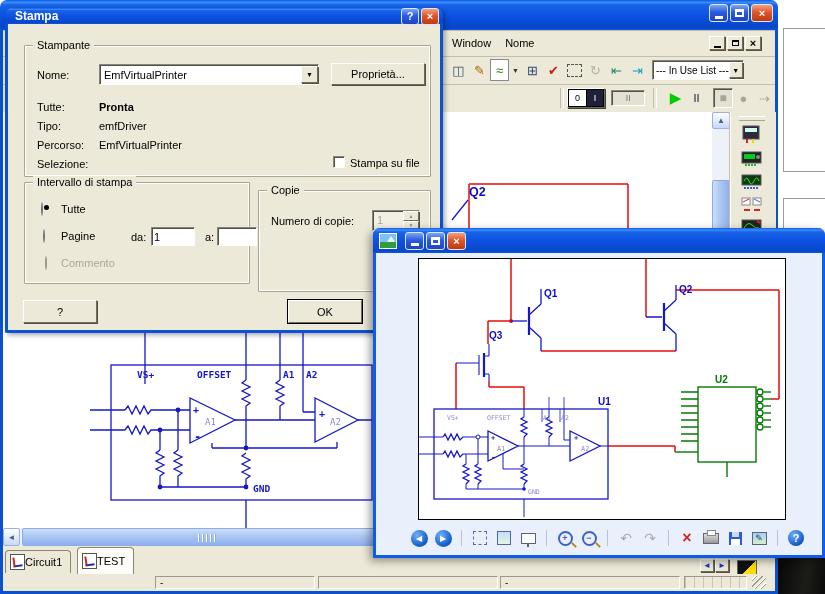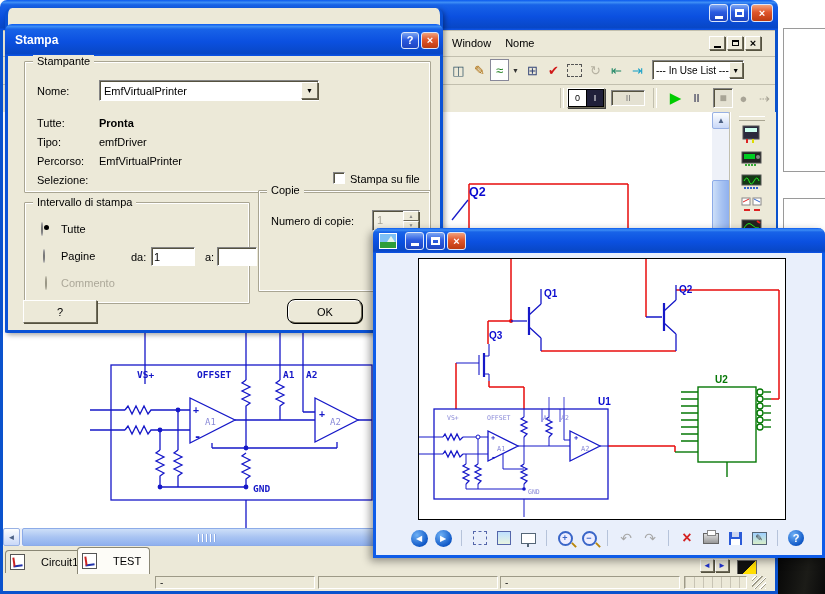--- a/index.html
+++ b/index.html
@@ -14,21 +14,21 @@
     background:linear-gradient(180deg,#7da6f2,#2b5be0 45%,#1e44c0);color:#fff;
     display:flex;align-items:center;justify-content:center;font-size:11px;font-weight:bold;box-sizing:border-box;}
   .xp-btn.close{background:linear-gradient(180deg,#f2a27c,#e0562b 45%,#bc3a10);}
   .glyph-min{width:8px;height:3px;background:#fff;margin-top:8px;}
   .glyph-max{width:9px;height:8px;border:2px solid #fff;border-top-width:3px;box-sizing:border-box;}
   .glyph-restore{width:7px;height:6px;border:1px solid #000;border-top-width:2px;box-sizing:border-box;background:#ece9d8;}
   
   .raised{background:#ece9d8;border:1px solid;border-color:#fff #6f6c5b #6f6c5b #fff;box-shadow:1px 1px 0 #404040;}
   .classic-btn{background:#ece9d8;border:1px solid;border-color:#fff #6f6c5b #6f6c5b #fff;
     box-shadow:1px 1px 0 #55523f;display:flex;align-items:center;justify-content:center;color:#000;box-sizing:border-box;}
-  .classic-btn.default{outline:1px solid #000;border-radius:7px;}
+  .classic-btn.default{outline:1px solid #000;}
   .sunken{background:#fff;border:1px solid;border-color:#848484 #fff #fff #848484;
     box-shadow:inset 1px 1px 0 #55523f;box-sizing:border-box;}
   .groupbox{border:1px solid #a9a592;border-radius:1px;box-shadow:1px 1px 0 #fff inset, -1px -1px 0 #fff inset;}
   .grouplegend{position:absolute;top:-7px;left:8px;background:#ece9d8;padding:0 4px;color:#000;}
   .radio{width:11px;height:11px;border-radius:50%;background:#fff;border:1px solid #777;
     box-shadow:inset 1px 1px 1px #aaa;position:relative;box-sizing:border-box;}
   .radio.sel::after{content:"";position:absolute;left:2px;top:2px;width:5px;height:5px;border-radius:50%;background:#000;}
   .radio.dis{background:#ece9d8;border-color:#9a9786;}
   .checkbox{width:12px;height:12px;background:#fff;border:1px solid;border-color:#848484 #fff #fff #848484;
     box-shadow:inset 1px 1px 0 #55523f;box-sizing:border-box;}
@@ -37,21 +37,21 @@
   .tb-icon{width:21px;height:20px;display:flex;align-items:center;justify-content:center;font-size:13px;color:#334;}
   .tb-sep{width:2px;height:20px;border-left:1px solid #c2bfae;border-right:1px solid #fff;margin:0 3px;}
   .etch-b{border-bottom:1px solid #fff;box-shadow:0 1px 0 #c2bfae inset;}
   
   .sb-btn{background:linear-gradient(180deg,#fdfefe,#c9d8f8);border:1px solid #98b1e4;border-radius:2px;
     color:#4d6185;display:flex;align-items:center;justify-content:center;font-size:8px;box-sizing:border-box;}
   .sb-track{background:#eef1f8;}
   .sb-thumb{background:linear-gradient(90deg,#cddff8,#a9c4f2 50%,#8fb0ee);border:1px solid #8cabe8;border-radius:2px;box-sizing:border-box;}
   .sb-thumb.h{background:linear-gradient(180deg,#cddff8,#a9c4f2 50%,#8fb0ee);}
   
-  .sheet-tab{display:flex;align-items:center;gap:16px;padding:2px 8px 2px 4px;background:#ece9d8;
+  .sheet-tab{display:flex;align-items:center;gap:0;padding:2px 8px 2px 4px;background:#ece9d8;
     border:1px solid #8a8775;border-bottom:none;border-radius:4px 4px 0 0;box-sizing:border-box;}
   .sheet-tab.active{background:#fdfcf7;}
   .doc-icon{width:13px;height:14px;background:#fff;border:1px solid #555;position:relative;}
   .doc-icon::after{content:"";position:absolute;left:2px;top:2px;width:7px;height:8px;
     border-left:2px solid #c22;border-bottom:2px solid #23a;transform:rotate(-8deg);}
   .status-cell{border:1px solid;border-color:#9d9a87 #fff #fff #9d9a87;padding:0 4px;font-size:10px;color:#222;box-sizing:border-box;}
   
   .wb{stroke:var(--wire_blue);fill:none;stroke-width:1.3;}
   .wb2{stroke:var(--wire_blue);fill:none;stroke-width:2.2;}
   .wr{stroke:var(--wire_red);fill:none;stroke-width:1.5;}
@@ -288,45 +288,46 @@
   <div class="abs" style="left:3px;top:574px;width:772px;height:17px;background:#ece9d8;">
     <div class="abs status-cell" style="left:152px;top:2px;width:160px;height:13px;">-</div>
     <div class="abs status-cell" style="left:315px;top:2px;width:180px;height:13px;"></div>
     <div class="abs status-cell" style="left:497px;top:2px;width:180px;height:13px;">-</div>
     <div class="abs status-cell" style="left:681px;top:2px;width:63px;height:13px;background:repeating-linear-gradient(90deg,#c8c4b4 0 1px,transparent 1px 9px);"></div>
     <div class="abs" style="left:749px;top:2px;width:14px;height:13px;background:repeating-linear-gradient(135deg,transparent 0 2px,#fff 2px 3px,#9d9a87 3px 4px);"></div>
   </div>
 </div>
 
 <div class="abs" style="left:5px;top:8px;width:438px;height:325px;z-index:5;border:3px solid #0a52d6;border-top:none;border-radius:7px 7px 2px 2px;background:#ece9d8;box-sizing:border-box;box-shadow:2px 2px 5px rgba(0,0,0,.35);">
-  <div class="xp-titlebar" style="height:32px;margin:16px -3px;padding-left:10px;align-items:center;">
+  <div class="xp-titlebar" style="height:16px;margin:0 -3px;padding-left:10px;align-items:center;">
     <span style="flex:1;">Stampa</span>
     <span class="xp-btn" style="width:18px;height:17px;">?</span>
     <span class="xp-btn close" style="width:18px;height:17px;margin-right:4px;">×</span>
   </div>
 
-  <div class="abs groupbox" style="left:16px;top:37px;width:405px;height:130px;margin-top:16px;">
+  <div class="abs groupbox" style="left:16px;top:37px;width:405px;height:130px;">
     <span class="grouplegend">Stampante</span>
     <span class="abs" style="left:12px;top:23px;">Nome:</span>
     <div class="abs sunken" style="left:74px;top:18px;width:220px;height:21px;display:flex;align-items:center;">
       <span style="flex:1;padding-left:4px;">EmfVirtualPrinter</span>
       <span class="classic-btn" style="width:17px;height:17px;font-size:7px;">▼</span>
     </div>
+    <button class="classic-btn" style="position:absolute;left:306px;top:17px;width:94px;height:22px;font-family:inherit;font-size:11px;">Proprietà...</button>
     <span class="abs" style="left:12px;top:55px;">Tutte:</span>
     <span class="abs" style="left:74px;top:55px;font-weight:bold;">Pronta</span>
     <span class="abs" style="left:12px;top:74px;">Tipo:</span>
     <span class="abs" style="left:74px;top:74px;">emfDriver</span>
     <span class="abs" style="left:12px;top:93px;">Percorso:</span>
     <span class="abs" style="left:74px;top:93px;">EmfVirtualPrinter</span>
     <span class="abs" style="left:12px;top:112px;">Selezione:</span>
     <span class="abs checkbox" style="left:308px;top:110px;"></span>
     <span class="abs" style="left:325px;top:111px;">Stampa su file</span>
   </div>
 
-  <div class="abs groupbox" style="left:16px;top:194px;width:224px;height:100px;">
+  <div class="abs groupbox" style="left:16px;top:174px;width:224px;height:100px;">
     <span class="grouplegend">Intervallo di stampa</span>
     <span class="abs radio sel" style="left:16px;top:20px;"></span>
     <span class="abs" style="left:36px;top:20px;">Tutte</span>
     <span class="abs radio" style="left:16px;top:47px;"></span>
     <span class="abs" style="left:36px;top:47px;">Pagine</span>
     <span class="abs" style="left:106px;top:48px;">da:</span>
     <input class="abs sunken" style="left: 126px; top: 44px; width: 44px; height: 19px; border-width: 1px; font-family: inherit; font-size: 11px; padding: 0px 2px;" value="1">
     <span class="abs" style="left:180px;top:48px;">a:</span>
     <input class="abs sunken" style="left: 192px; top: 44px; width: 40px; height: 19px; border-width: 1px; font-family: inherit; font-size: 11px; padding: 0px 2px;" value="">
     <span class="abs radio dis" style="left:16px;top:74px;"></span>

